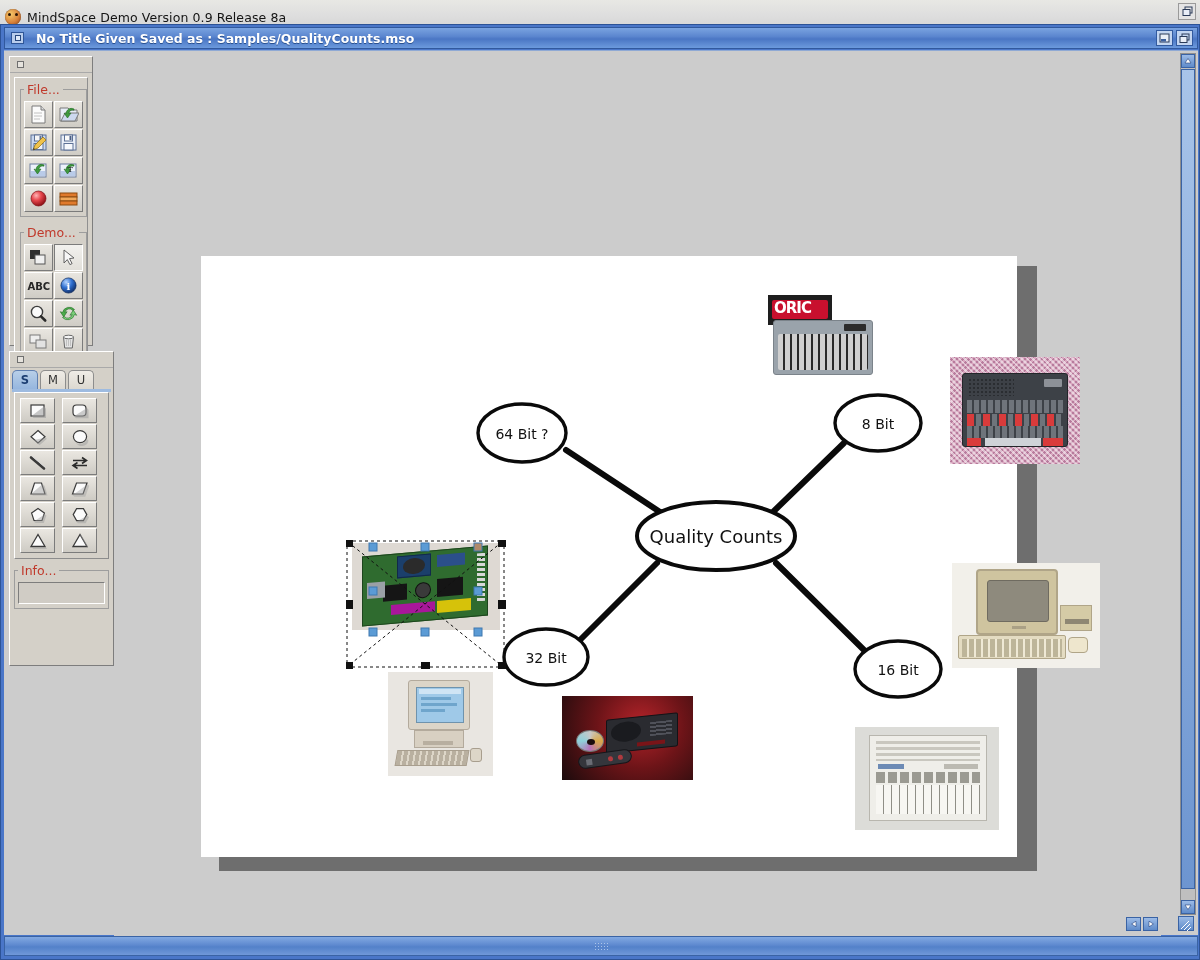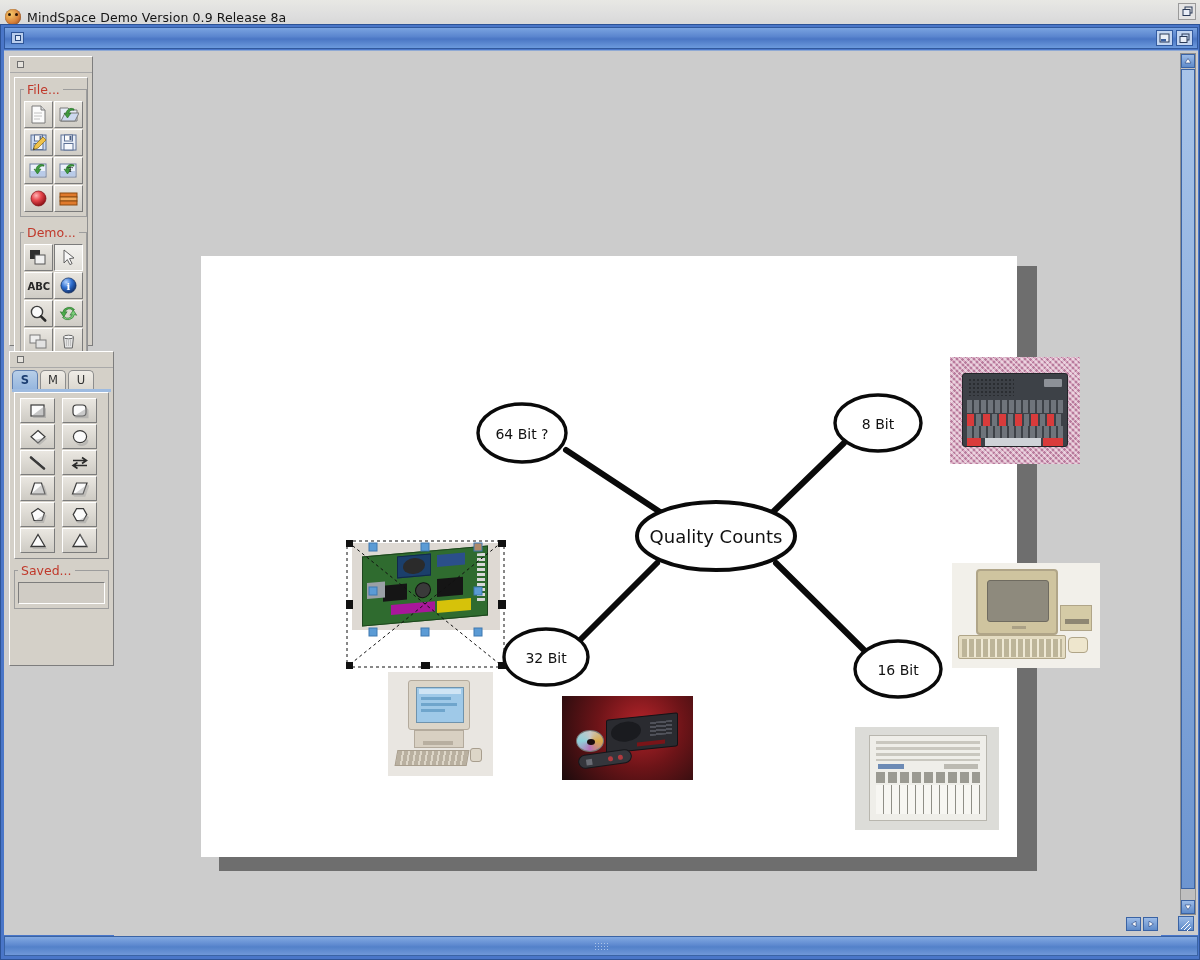--- a/index.html
+++ b/index.html
@@ -254,20 +254,21 @@
       </svg>
     </div>
   </div>
 
   <div id="doc-window">
 
     <div id="doc-titlebar">
       <div class="doc-sysbtn">
           <i></i>
         </div>
+      <span id="doc-title-text">No Title Given Saved as : Samples/QualityCounts.mso</span>
       <div class="doc-win-btns">
         <div class="doc-win-btn">
           <svg width="11" height="11" viewBox="0 0 11 11">
             <rect x="1" y="1" width="9" height="8" fill="#e9eef7" stroke="#2a3a58"></rect>
             <rect x="2" y="6" width="5" height="2.5" fill="#3b5f9e"></rect>
           </svg>
         </div>
         <div class="doc-win-btn">
           <svg width="11" height="11" viewBox="0 0 11 11">
             <rect x="3" y="1" width="7" height="6" fill="none" stroke="#2a3a58"></rect>
@@ -532,31 +533,47 @@
               <svg width="24" height="18" viewBox="0 0 24 18">
                 <path d="M12 2.5L19 14.5H5z" fill="#fbfbfb" stroke="#3a3a3a" stroke-width="1.3"></path>
                 <path d="M13.2 2.9l7 12H19L12 3z" fill="#9a9a9a" opacity=".5"></path>
               </svg>
             </div>
           </div>
         </div>
 
         <div style="margin:0 4px;">
           <fieldset class="group">
-            <legend>Saved...</legend>
+            <legend>Info...</legend>
             <div class="info-box"></div>
           </fieldset>
         </div>
       </div>
 
       <div id="canvas-area">
 
         <div id="page-shadow"></div>
         <div id="page">
 
+          <div class="photo" style="left:566px; top:38px; width:110px; height:85px; background:#fff;">
+            <div style="position:absolute;left:1px;top:1px;width:64px;height:30px;background:#1e1e1e;">
+              <div style="position:absolute;left:4px;top:5px;width:56px;height:19px;background:#c8102e;
+                          border-radius:2px;"></div>
+              <div style="position:absolute;left:6px;top:4px;color:#fff;font-size:15px;font-weight:bold;
+                          font-family:'DejaVu Sans',sans-serif;letter-spacing:-1px;">ORIC</div>
+            </div>
+            <div style="position:absolute;left:6px;top:26px;width:100px;height:55px;background:#9aa3ab;
+                        border-radius:3px;border:1px solid #7b838a;">
+              <div style="position:absolute;right:6px;top:3px;width:22px;height:7px;background:#2b2b2b;border-radius:1px;"></div>
+              <div style="position:absolute;left:4px;top:13px;right:4px;bottom:4px;background:#2a2a2a;border-radius:2px;
+                          background-image:repeating-linear-gradient(to right, #cfcfcf 0 5px, #2a2a2a 5px 7px),
+                                           repeating-linear-gradient(to bottom, transparent 0 4px, #2a2a2a 4px 6px);
+                          background-blend-mode:normal;"></div>
+            </div>
+          </div>
 
           <div class="photo" style="left:749px; top:101px; width:130px; height:107px;
                       background:#d9a8c0;
                       background-image:
                         repeating-linear-gradient(45deg, rgba(255,255,255,.5) 0 2px, transparent 2px 4px),
                         repeating-linear-gradient(-45deg, rgba(120,40,90,.35) 0 2px, transparent 2px 4px);">
             <div style="position:absolute;left:12px;top:16px;width:106px;height:74px;background:#3d4147;
                         border-radius:3px;border:1px solid #23262a;">
               <div style="position:absolute;left:5px;top:4px;width:46px;height:18px;
                           background-image:radial-gradient(circle,#2a2d31 45%,transparent 46%);

